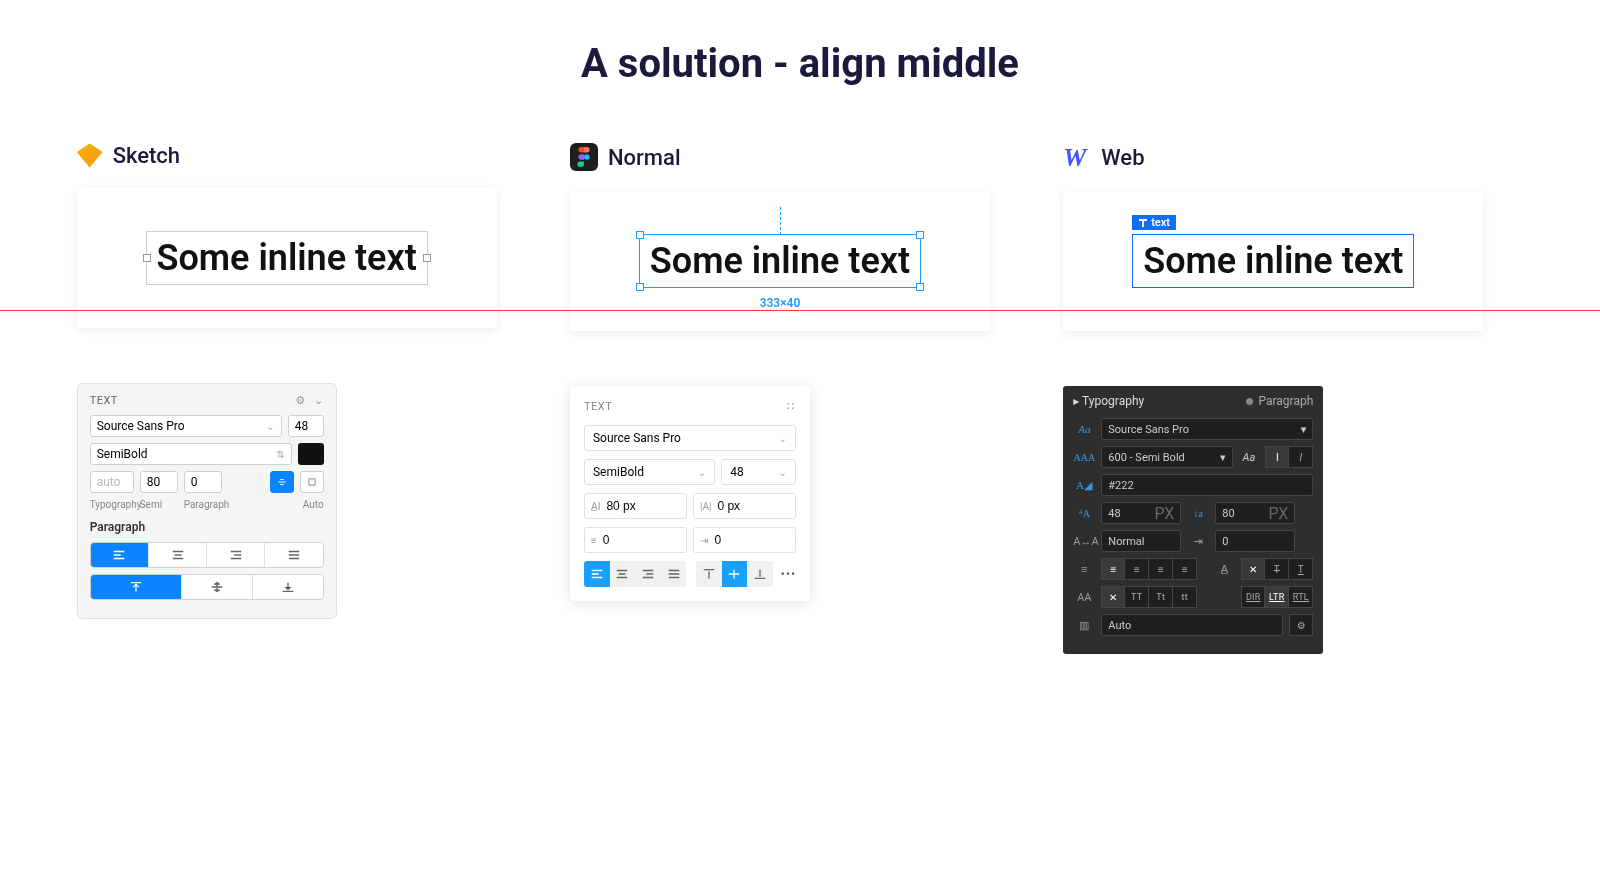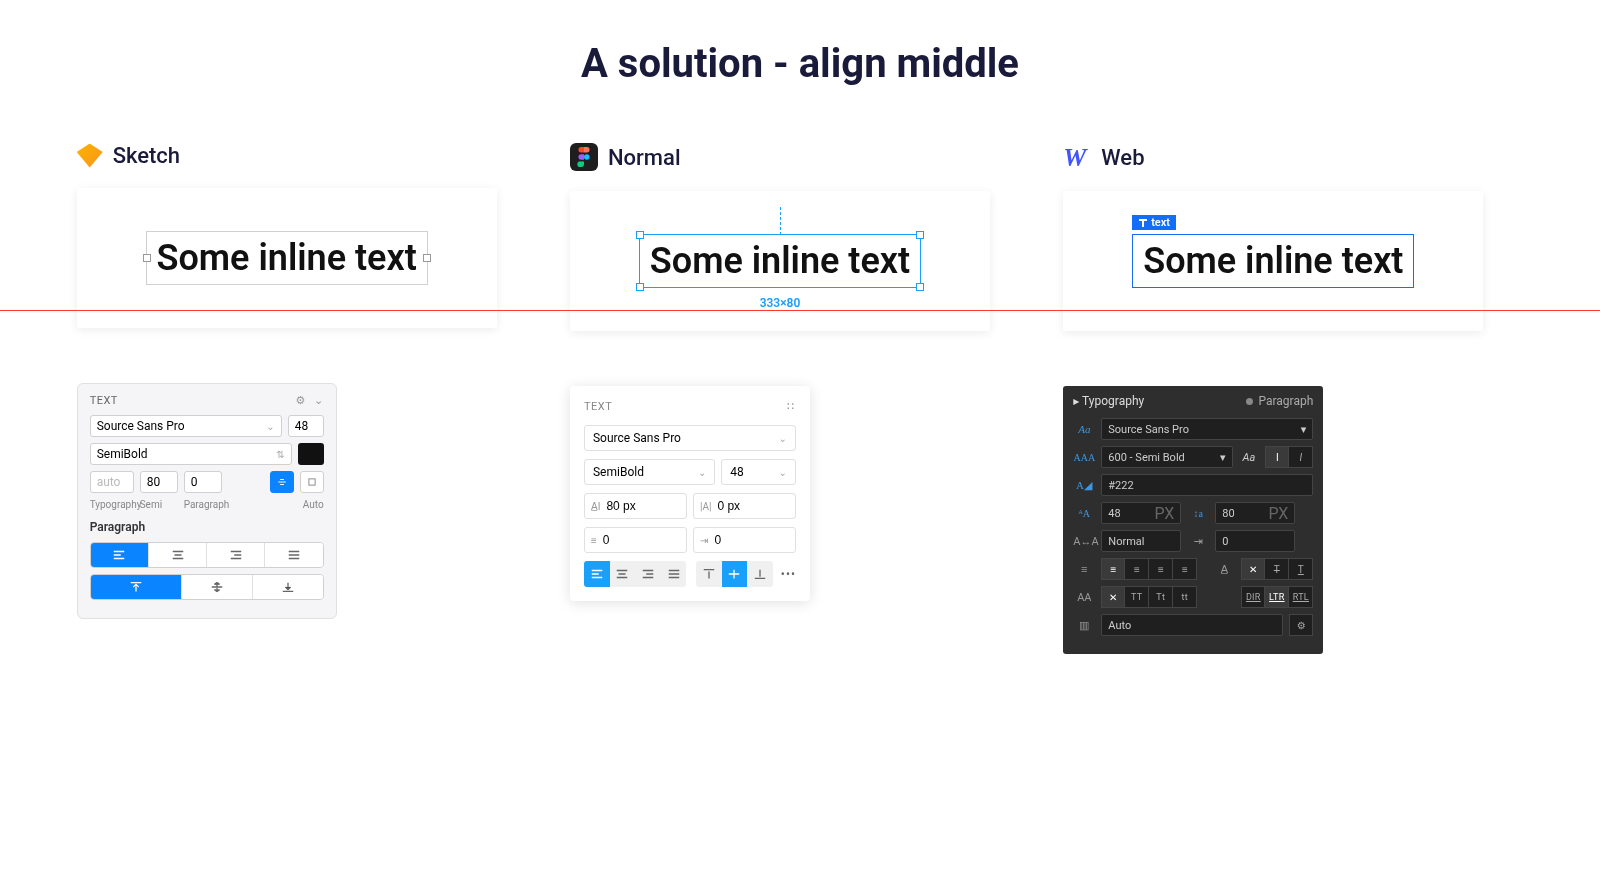--- a/index.html
+++ b/index.html
@@ -304,21 +304,21 @@
       <span>Normal</span>
     </div>
     <div class="canvas">
       <div class="textbox figma-box">
         <span class="figma-align-line"></span>
         <span>Some inline text</span>
         <span class="figma-handle tl"></span>
         <span class="figma-handle tr"></span>
         <span class="figma-handle bl"></span>
         <span class="figma-handle br"></span>
-        <span class="figma-dims">333×80</span>
+        <span class="figma-dims">333×40</span>
       </div>
     </div>
 
     <div class="panel figma-panel">
       <div class="fp-head">
         <span>TEXT</span>
         <span style="letter-spacing:2px;">∷</span>
       </div>
       <div class="fp-row">
         <div class="fp-input">

